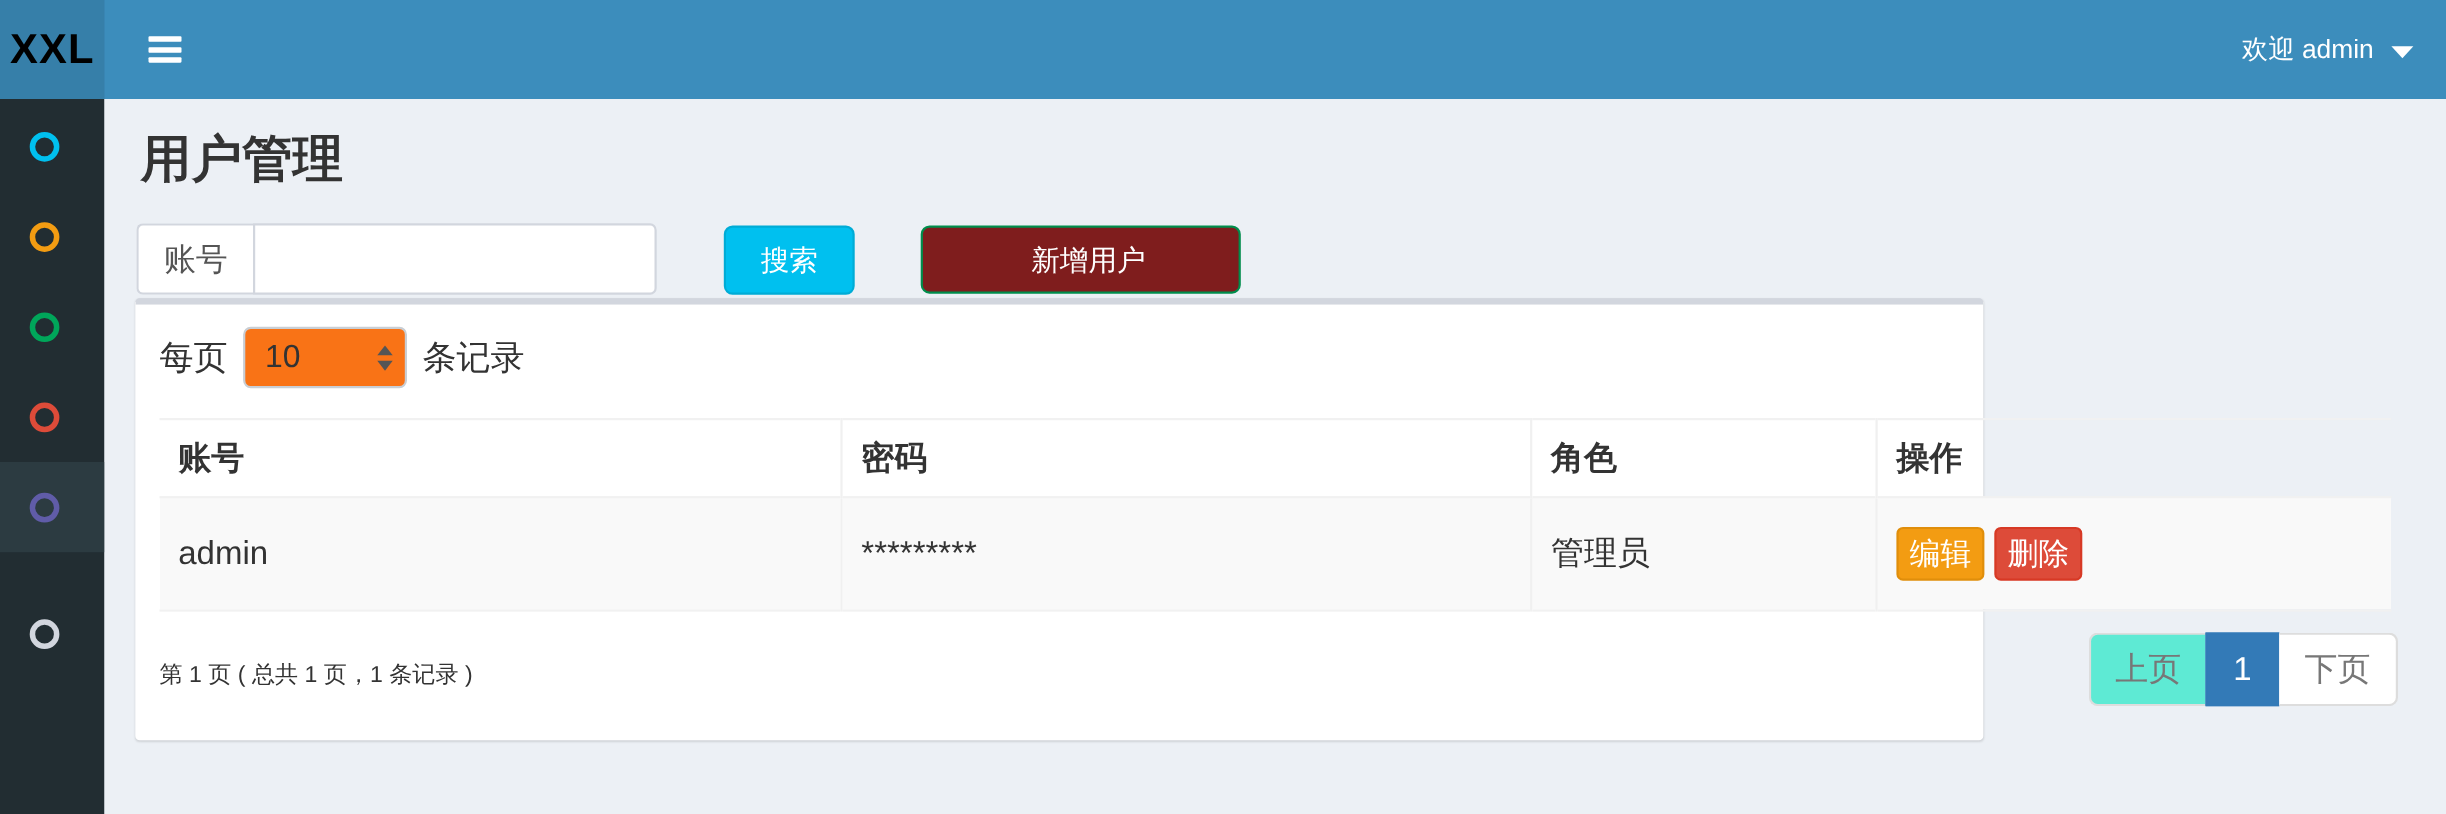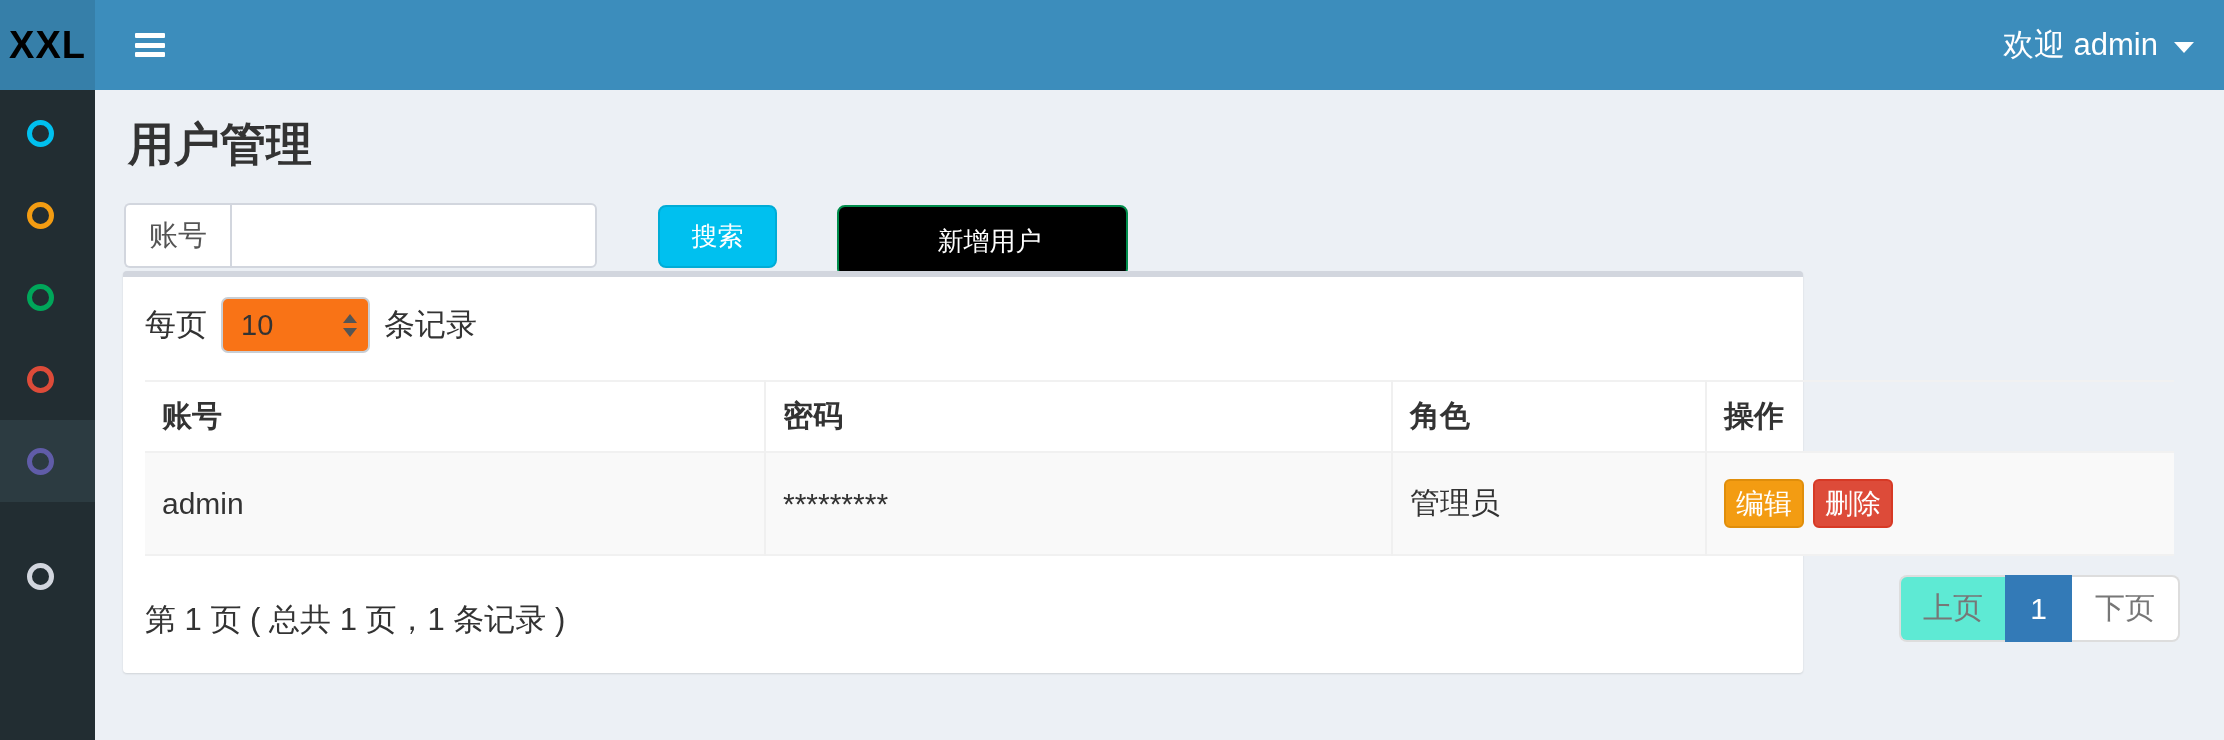--- a/index.html
+++ b/index.html
@@ -11,21 +11,21 @@
   .topbar { position:absolute; left:0; top:0; width:2224px; height:90px; background:#3c8dbc; }
   .logo { position:absolute; left:0; top:0; width:95px; height:90px; background:#367fa9;
           display:flex; align-items:center; justify-content:center;
           color:#000000; font-size:38px; font-weight:700; letter-spacing:1px; }
   .hamburger { position:absolute; left:118px; top:0; width:64px; height:90px; cursor:pointer;
                display:flex; align-items:center; justify-content:center; }
   .bars { width:30px; height:24px; display:flex; flex-direction:column; justify-content:space-between; }
   .bars i { display:block; height:5px; background:#fff; border-radius:1px; }
   .user-menu { position:absolute; right:0; top:0; height:90px; padding:0 30px;
                display:flex; align-items:center; gap:16px; cursor:pointer; }
-  .user-menu .welcome { color:#fff; font-size:31px; }
+  .user-menu .welcome { color:#fff; font-size:24px; }
   .caret { width:0; height:0; border-left:10px solid transparent; border-right:10px solid transparent;
            border-top:11px solid #fff; margin-top:4px; }
 
   
   .sidebar { position:absolute; left:0; top:90px; width:95px; height:650px; background:#222d32; }
   .side-item { position:absolute; left:0; width:95px; height:82px; cursor:pointer;
                display:flex; align-items:center; }
   .side-item.active { background:#2c3b41; }
   .circle-icon { width:27px; height:27px; border:5px solid #fff; border-radius:50%; margin-left:27px; }
 
@@ -38,22 +38,22 @@
   .acct-addon { width:106px; height:65px; background:#fff; border:2px solid #d2d6de; border-right:none;
                 border-radius:6px 0 0 6px; display:flex; align-items:center; justify-content:center;
                 font-size:29px; color:#555; }
   .acct-input { width:367px; height:65px; background:#fff; border:2px solid #d2d6de;
                 border-radius:0 6px 6px 0; font-size:29px; padding:0 16px; color:#333; outline:none;
                 font-family:"Liberation Sans","DejaVu Sans",sans-serif; }
   .btn { display:flex; align-items:center; justify-content:center; color:#fff; cursor:pointer;
          border-radius:8px; font-size:26px; }
   .btn-search { position:absolute; left:563px; top:115px; width:119px; height:63px;
                 background:#00c0ef; border:2px solid #00acd6; }
-  .btn-add { position:absolute; left:742px; top:115px; width:291px; height:72px;
-             background:#000000; border:2px solid #008d4c;padding-left:14px; }
+  .btn-add { position:absolute; left:742px; top:115px; width:291px; height:62px;
+             background:#7f1d1d; border:2px solid #008d4c;padding-left:14px; }
 
   
   .panel { position:absolute; left:28px; top:181px; width:1680px; height:402px; background:#fff;
            border-top:6px solid #d2d6de; border-radius:4px; box-shadow:0 1px 2px rgba(0,0,0,0.12); }
 
   .pagesize-row { position:absolute; left:22px; top:20px; height:56px; display:flex; align-items:center;
                   gap:14px; font-size:31px; color:#333; }
   .page-select { position:relative; width:149px; height:56px; background:#f97316; border:2px solid #c9ced4;
                  border-radius:7px; display:flex; align-items:center; padding-left:18px;
                  font-size:29px; color:#333; cursor:pointer; }
@@ -74,21 +74,21 @@
   .user-table th { font-weight:700; }
   .user-table tbody tr { height:103px; background:#f9f9f9; border-bottom:2px solid #f1f1f1; }
   .col-account { width:620px; } .col-password { width:627px; } .col-role { width:314px; } .col-actions { width:468px; }
   .action-btns { display:flex; gap:9px; }
   .btn-sm { height:49px; display:flex; align-items:center; justify-content:center; padding:0 10px;
             border-radius:6px; color:#fff; font-size:28px; cursor:pointer;font-family:Liberation Mono, monospace; }
   .btn-edit { background:#f39c12; border:2px solid #e08e0b; }
   .btn-delete { background:#dd4b39; border:2px solid #d73925; }
 
   
-  .summary { position:absolute; left:22px; top:322px; font-size:31px; color:#333; }
+  .summary { position:absolute; left:22px; top:322px; font-size:21px; color:#333; }
   .pagination { position:absolute; left:1776px; top:298px; height:67px; display:flex; }
   .page-cell { height:67px; display:flex; align-items:center; justify-content:center;
                font-size:30px; cursor:pointer; }
   .page-prev { width:106px; background:#5eead4; border:2px solid #ddd; border-right:none;
                border-radius:8px 0 0 8px; color:#777; }
   .page-current { width:67px; background:#337ab7; border:2px solid #337ab7; color:#fff; }
   .page-next { width:108px; background:#fff; border:2px solid #ddd; border-left:none;
                border-radius:0 8px 8px 0; color:#777; }
 </style>
 </head>

